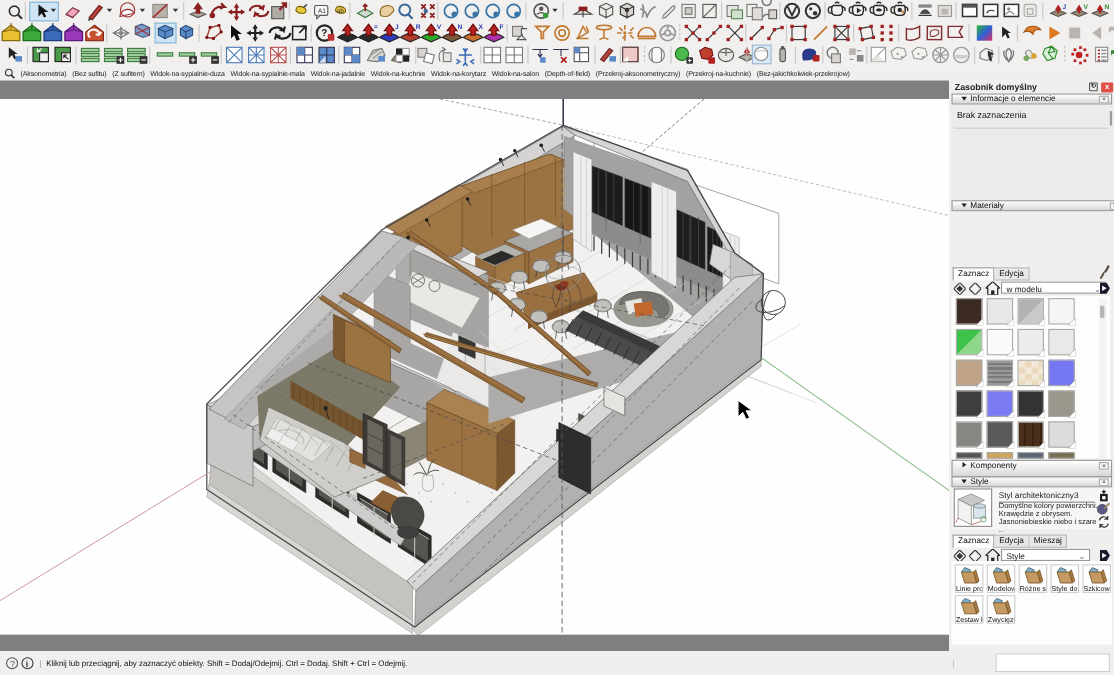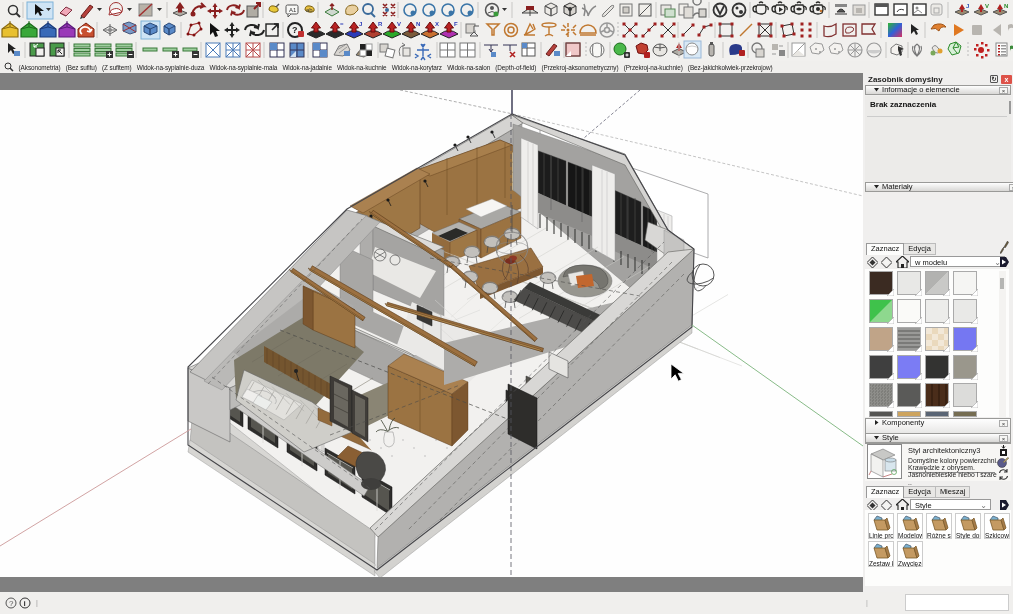--- a/index.html
+++ b/index.html
@@ -817,21 +817,21 @@
     </svg>
     <div class="band" style="top:0;height:17px"></div>
     <div class="band" style="top:504px;height:15px"></div>
   </div>
 <div id="sb">
     <div style="position:absolute;left:0;top:0;width:150px;height:12px;font-size:8px;font-weight:bold;color:#222;padding:2px 0 0 5px">Zasobnik domyślny<span style="position:absolute;right:15px;top:2px;width:8px;height:8px;border:1px solid #555;border-radius:1px;font-size:6px;line-height:7px;text-align:center;font-weight:bold">↻</span><span style="position:absolute;right:1px;top:2px;width:11px;height:9px;background:#dd5248;color:#fff;font-size:7px;line-height:9px;text-align:center;border-radius:1px;font-weight:bold">x</span></div>
     <div style="position:absolute;left:2px;top:12px;width:146px;height:10px;background:linear-gradient(#fefefe,#d8d7d5);border:1px solid #9a9a98;font-size:7.5px;line-height:8px;color:#111;padding:0 0 0 7px"><svg width="7" height="7" style="vertical-align:-1px">
         <path d="M1 2 l5 0 l-2.5 3.5 Z" fill="#222"></path>
       </svg> Informacje o elemencie<span style="position:absolute;right:2px;top:1px;width:9px;height:7px;border:1px solid #aaa;background:#f5f5f3;font-size:6px;line-height:6px;text-align:center;color:#333">×</span></div>
     <div style="position:absolute;left:2px;top:23px;width:146px;height:93px;background:#ecebe9">
-      <div style="font-size:8px;font-weight:bold;color:#111;padding:4px 0 0 5px">Brak zaznaczenia</div>
+      <div style="font-size:8px;font-weight:normal;color:#111;padding:4px 0 0 5px">Brak zaznaczenia</div>
       <div style="position:absolute;left:2px;top:20px;width:140px;border-top:1px solid #ccc"></div>
     </div>
     <div style="position:absolute;left:146px;top:28px;width:2px;height:13px;background:#999"></div>
     <div style="position:absolute;left:2px;top:109px;width:156px;height:10px;background:linear-gradient(#fefefe,#d8d7d5);border:1px solid #9a9a98;font-size:7.5px;line-height:8px;color:#111;padding:0 0 0 7px"><svg width="7" height="7" style="vertical-align:-1px">
         <path d="M1 2 l5 0 l-2.5 3.5 Z" fill="#222"></path>
       </svg> Materiały<span style="position:absolute;right:2px;top:1px;width:9px;height:7px;border:1px solid #aaa;background:#f5f5f3;font-size:6px;line-height:6px;text-align:center;color:#333">×</span></div>
     <div style="position:absolute;left:3px;top:170px;font-size:7.5px;line-height:8px;color:#111"><span style="display:inline-block;background:#fdfdfc;border:1px solid #999;border-bottom:none;padding:1px 4px 2px 4px">Zaznacz</span><span style="display:inline-block;border:1px solid #bbb;border-left:none;padding:1px 4px;background:#e8e7e5">Edycja</span></div>
     <svg style="position:absolute;right:4px;top:168px" width="9" height="14">
       <path d="M7.5 0 l1 1.5 l-3 5 l-2 0 l0 2 l-2.5 4 l-1 -0.5 l2.5 -4.5 l1.5 -1.5 Z" fill="#6a5a3a" stroke="#333" stroke-width="0.5"></path>
     </svg>
@@ -933,36 +933,36 @@
     <svg style="position:absolute;left:108px;top:328px" width="7" height="7">
       <polygon points="0,7 7,7 7,0" fill="#fff" stroke="#999" stroke-width="0.5"></polygon>
     </svg>
     <div style="position:absolute;left:6px;top:338px;width:24px;height:6px;background:#555553;border:1px solid #aaa"></div>
     <div style="position:absolute;left:34px;top:338px;width:24px;height:6px;background:#cda45e;border:1px solid #aaa"></div>
     <div style="position:absolute;left:62px;top:338px;width:24px;height:6px;background:#5a6574;border:1px solid #aaa"></div>
     <div style="position:absolute;left:90px;top:338px;width:24px;height:6px;background:#756d52;border:1px solid #aaa"></div>
     <div style="position:absolute;left:136px;top:198px;width:7px;height:146px;background:#f4f3f1">
       <div style="position:absolute;left:1px;top:7px;width:4px;height:11px;background:#b5b5b3"></div>
     </div>
-    <div style="position:absolute;left:2px;top:345px;width:146px;height:26px;background:linear-gradient(#fefefe,#d8d7d5);border:1px solid #9a9a98;font-size:7.5px;line-height:8px;color:#111;padding:0 0 0 7px"><svg width="7" height="7" style="vertical-align:-1px">
+    <div style="position:absolute;left:2px;top:345px;width:146px;height:16px;background:linear-gradient(#fefefe,#d8d7d5);border:1px solid #9a9a98;font-size:7.5px;line-height:8px;color:#111;padding:0 0 0 7px"><svg width="7" height="7" style="vertical-align:-1px">
         <path d="M2 1 l3.5 2.5 L2 6 Z" fill="#222"></path>
       </svg> Komponenty<span style="position:absolute;right:2px;top:1px;width:9px;height:7px;border:1px solid #aaa;background:#f5f5f3;font-size:6px;line-height:6px;text-align:center;color:#333">×</span></div>
     <div style="position:absolute;left:2px;top:360px;width:146px;height:10px;background:linear-gradient(#fefefe,#d8d7d5);border:1px solid #9a9a98;font-size:7.5px;line-height:8px;color:#111;padding:0 0 0 7px"><svg width="7" height="7" style="vertical-align:-1px">
         <path d="M1 2 l5 0 l-2.5 3.5 Z" fill="#222"></path>
       </svg> Style<span style="position:absolute;right:2px;top:1px;width:9px;height:7px;border:1px solid #aaa;background:#f5f5f3;font-size:6px;line-height:6px;text-align:center;color:#333">×</span></div>
     <div style="position:absolute;left:2px;top:371px;width:146px;height:37px;background:#f7f6f4">
       <div style="position:absolute;left:2px;top:0;width:35px;height:35px;background:#fff;border:1px solid #888"><svg width="33" height="33">
           <polygon points="3,9 15,4 27,10 15,15" fill="#c8c8c6" stroke="#777" stroke-width="0.6"></polygon>
           <polygon points="3,9 3,26 15,32 15,15" fill="#f2f2f0" stroke="#777" stroke-width="0.6"></polygon>
           <rect x="17" y="15" width="11" height="11" fill="#d8e6ee" stroke="#777" stroke-width="0.6"></rect>
           <ellipse cx="22.5" cy="15" rx="5.5" ry="2" fill="#c8dce8" stroke="#777" stroke-width="0.6"></ellipse>
           <path d="M3 26 l-2 4 m14 2 l9 -3" stroke="#b05050" stroke-width="0.7"></path>
           <circle cx="26" cy="27" r="2.5" fill="none" stroke="#4a9a4a" stroke-width="0.7"></circle>
         </svg></div>
-      <div style="position:absolute;left:43px;top:2px;width:87px;color:#222;font-size:7.5px;border-bottom:1px solid #888;padding-bottom:17px">Styl architektoniczny3</div>
+      <div style="position:absolute;left:43px;top:2px;width:87px;color:#222;font-size:7.5px;border-bottom:1px solid #888;padding-bottom:1px">Styl architektoniczny3</div>
       <div style="position:absolute;left:43px;top:13px;width:90px;color:#222;font-size:6.8px;line-height:7.2px">Domyślne kolory powierzchni. Krawędzie z obrysem. Jasnoniebieskie niebo i szare ..</div>
       <svg style="position:absolute;right:3px;top:1px" width="10" height="11">
         <rect x="2" y="4" width="7" height="7" fill="#1a1a1a"></rect>
         <rect x="4" y="6" width="3" height="3" fill="#fff"></rect>
         <path d="M5.5 0 l0 3 m-1.5 -1.5 l1.5 1.8 l1.5 -1.8" stroke="#1a1a1a" fill="none"></path>
       </svg>
       <svg style="position:absolute;right:2px;top:13px" width="12" height="11">
         <circle cx="5" cy="6" r="4.5" fill="#5a5a8a" stroke="#333" stroke-width="0.5"></circle>
         <path d="M7 6 L12 1 l-1.5 -0.5 L6 5 Z" fill="#b09a5a" stroke="#555" stroke-width="0.4"></path>
       </svg>
@@ -1026,14 +1026,15 @@
       </svg><div style="font-size:6.5px;color:#111;text-align:center;margin-top:-2px;white-space:nowrap;overflow:hidden">Zwycięzc</div></div>
   </div>
 <div id="status">
     <svg width="30" height="14" style="position:absolute;left:4px;top:4px">
       <circle cx="7" cy="7" r="5" fill="none" stroke="#555"></circle>
       <text x="5" y="10" font-size="8" fill="#555">?</text>
       <circle cx="21" cy="7" r="5" fill="none" stroke="#333"></circle>
       <text x="19.5" y="10" font-size="8" font-weight="bold" fill="#333">i</text>
     </svg>
     <span style="position:absolute;left:36px;top:6px;color:#999">|</span>
+    <span style="position:absolute;left:42px;top:6px;color:#111">Kliknij lub przeciągnij, aby zaznaczyć obiekty. Shift = Dodaj/Odejmij. Ctrl = Dodaj. Shift + Ctrl = Odejmij.</span>
     <span style="position:absolute;left:866px;top:6px;color:#aaa">|</span>
     <span style="position:absolute;left:905px;top:2px;width:104px;height:17px;background:#fff;border:1px solid #ccc"></span>
   </div>
 </body></html>

